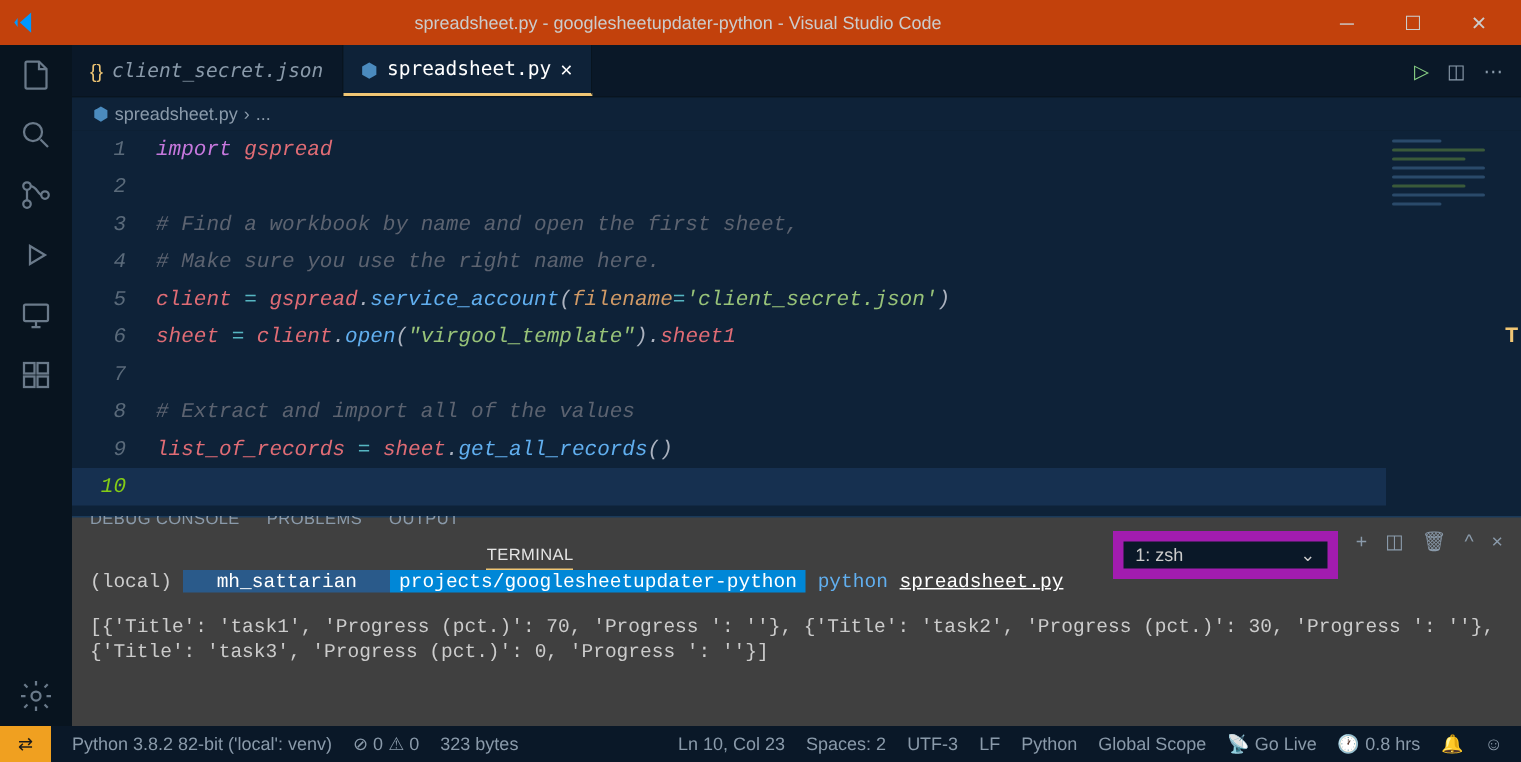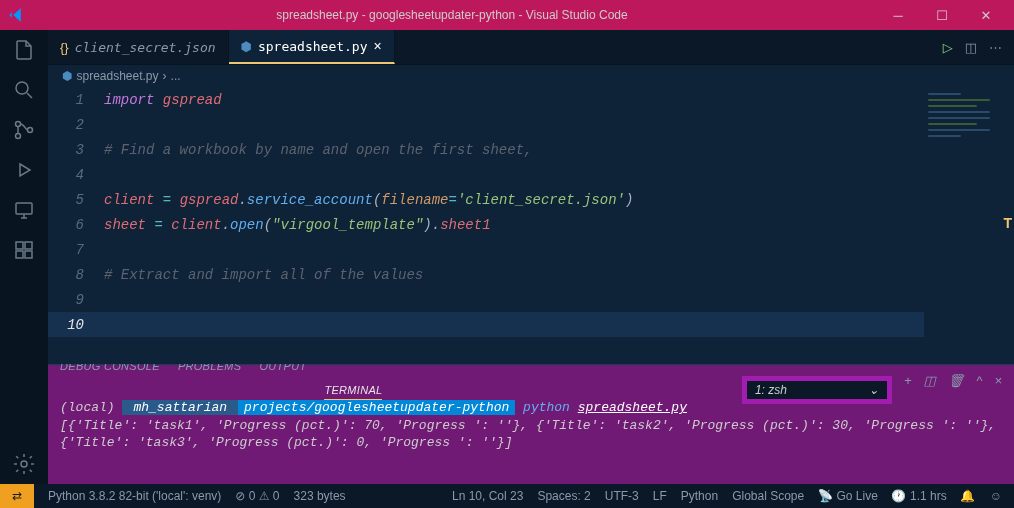--- a/index.html
+++ b/index.html
@@ -8,21 +8,21 @@
   height: 508px;
   background: #0a1a2a;
   font-family: 'Segoe UI', Tahoma, sans-serif;
   font-size: 13px;
   color: #cccccc;
   overflow: hidden;
   position: relative;
 }
 .titlebar {
   height: 30px;
-  background: #be185d;
+  background: #c2410c;
   display: flex;
   align-items: center;
   justify-content: space-between;
   padding: 0 8px;
 }
 .titlebar .left { display: flex; align-items: center; gap: 8px; }
 .titlebar .logo { width: 18px; height: 18px; display: flex; align-items: center; justify-content: center; }
 .titlebar .title { flex: 1; text-align: center; color: #cccccc; font-size: 12px; }
 .titlebar .controls { display: flex; gap: 4px; }
 .titlebar .controls span { width: 40px; height: 30px; display: flex; align-items: center; justify-content: center; color: #cccccc; }
@@ -95,21 +95,21 @@
   align-items: center;
 }
 .line.highlighted { background: #163050; }
 .lineno {
   width: 56px;
   text-align: right;
   padding-right: 20px;
   color: #5a6a7a;
   font-style: italic;
 }
-.line.highlighted .lineno { color: #e5e5e5; }
+.line.highlighted .lineno { color: #84cc16; }
 .code { white-space: pre; font-style: italic; }
 .kw { color: #c678dd; }
 .mod { color: #e06c75; }
 .comment { color: #5c6370; font-style: italic; }
 .ident { color: #e06c75; }
 .func { color: #61afef; }
 .param { color: #d19a66; }
 .string { color: #98c379; }
 .op { color: #56b6c2; }
 .punct { color: #abb2bf; }
@@ -127,63 +127,62 @@
 .minimap .mline.s3 { width: 60%; }
 .truncate-indicator {
   position: absolute;
   right: 2px;
   top: 128px;
   color: #f0c674;
   font-weight: bold;
   font-size: 14px;
 }
 .panel {
-  height: 120px;
-  background: #701a75;
+  height: 140px;
+  background: #404040;
   border-top: 1px solid #1a3a5a;
   display: flex;
   flex-direction: column;
-  font-style: italic;
 }
 .panel-tabs {
   height: 30px;
   display: flex;
   align-items: center;
   justify-content: space-between;
   padding: 0 12px;
 }
 .panel-tabs .ptabs { display: flex; gap: 18px; font-size: 11px; }
 .ptab { color: #8a9aaa; text-transform: uppercase; letter-spacing: 0.3px; }
 .ptab.active { color: #e5e5e5; border-bottom: 1px solid #f0c674; padding-bottom: 3px; margin-top: 24px; }
 .panel-tabs .pactions { display: flex; align-items: center; gap: 12px; color: #8a9aaa; }
 .term-select {
   background: #0a1828;
-  border: 5px solid #a21caf;
+  border: 7px solid #a21caf;
   padding: 2px 8px;
   font-size: 12px;
   color: #cccccc;
   width: 150px;
   display: flex;
   justify-content: space-between;
   margin-top: 20px;
 }
 .terminal {
   flex: 1;
   padding: 4px 12px;
   font-family: 'Consolas', 'Courier New', monospace;
   font-size: 13px;
   color: #cccccc;
   line-height: 1.35;
   overflow: hidden;
 }
-.term-user { color: #ffffff; background: #2a5a8a; padding: 0 11px; }
+.term-user { color: #ffffff; background: #2a5a8a; padding: 0 22px; }
 .term-path { color: #ffffff; background: #0087d7; padding: 0 6px; }
 .term-cmd { color: #61afef; }
 .term-file { color: #ffffff; text-decoration: underline; }
-.term-out { color: #cccccc; }
+.term-out { color: #cccccc; margin-top: 12px; }
 .term-cursor { display: inline-block; width: 8px; height: 14px; background: #f0c674; vertical-align: middle; }
 .statusbar {
   height: 24px;
   background: #0a1828;
   display: flex;
   align-items: center;
   justify-content: space-between;
   font-size: 12px;
   color: #8a9aaa;
   padding-right: 12px;
@@ -301,39 +300,41 @@
           <div class="line">
             <span class="lineno">2</span>
             <span class="code"></span>
           </div>
           <div class="line">
             <span class="lineno">3</span>
             <span class="code"><span class="comment"># Find a workbook by name and open the first sheet,</span></span>
           </div>
           <div class="line">
             <span class="lineno">4</span>
+            <span class="code"><span class="comment"># Make sure you use the right name here.</span></span>
           </div>
           <div class="line">
             <span class="lineno">5</span>
             <span class="code"><span class="ident">client</span><span> </span><span class="op">=</span><span> </span><span class="ident">gspread</span><span class="punct">.</span><span class="func">service_account</span><span class="punct">(</span><span class="param">filename</span><span class="op">=</span><span class="string">'client_secret.json'</span><span class="punct">)</span></span>
           </div>
           <div class="line">
             <span class="lineno">6</span>
             <span class="code"><span class="ident">sheet</span><span> </span><span class="op">=</span><span> </span><span class="ident">client</span><span class="punct">.</span><span class="func">open</span><span class="punct">(</span><span class="string">"virgool_template"</span><span class="punct">)</span><span class="punct">.</span><span class="ident">sheet1</span></span>
           </div>
           <div class="line">
             <span class="lineno">7</span>
             <span class="code"></span>
           </div>
           <div class="line">
             <span class="lineno">8</span>
             <span class="code"><span class="comment"># Extract and import all of the values</span></span>
           </div>
           <div class="line">
             <span class="lineno">9</span>
+            <span class="code"><span class="ident">list_of_records</span><span> </span><span class="op">=</span><span> </span><span class="ident">sheet</span><span class="punct">.</span><span class="func">get_all_records</span><span class="punct">()</span></span>
           </div>
           <div class="line highlighted">
             <span class="lineno">10</span>
           </div>
         </div>
       <div class="minimap">
         <div class="mline s1"></div>
         <div class="mline c s2"></div>
         <div class="mline c s3"></div>
         <div class="mline s2"></div>
@@ -386,17 +387,17 @@
     <span>323 bytes</span>
   </div>
   <div class="right">
     <span>Ln 10, Col 23</span>
     <span>Spaces: 2</span>
     <span>UTF-3</span>
     <span>LF</span>
     <span>Python</span>
     <span>Global Scope</span>
     <span>📡 <span>Go Live</span></span>
-    <span>🕐 <span>1.1 hrs</span></span>
+    <span>🕐 <span>0.8 hrs</span></span>
     <span>🔔</span>
     <span>☺</span>
   </div>
 </div>
 
 </body></html>

